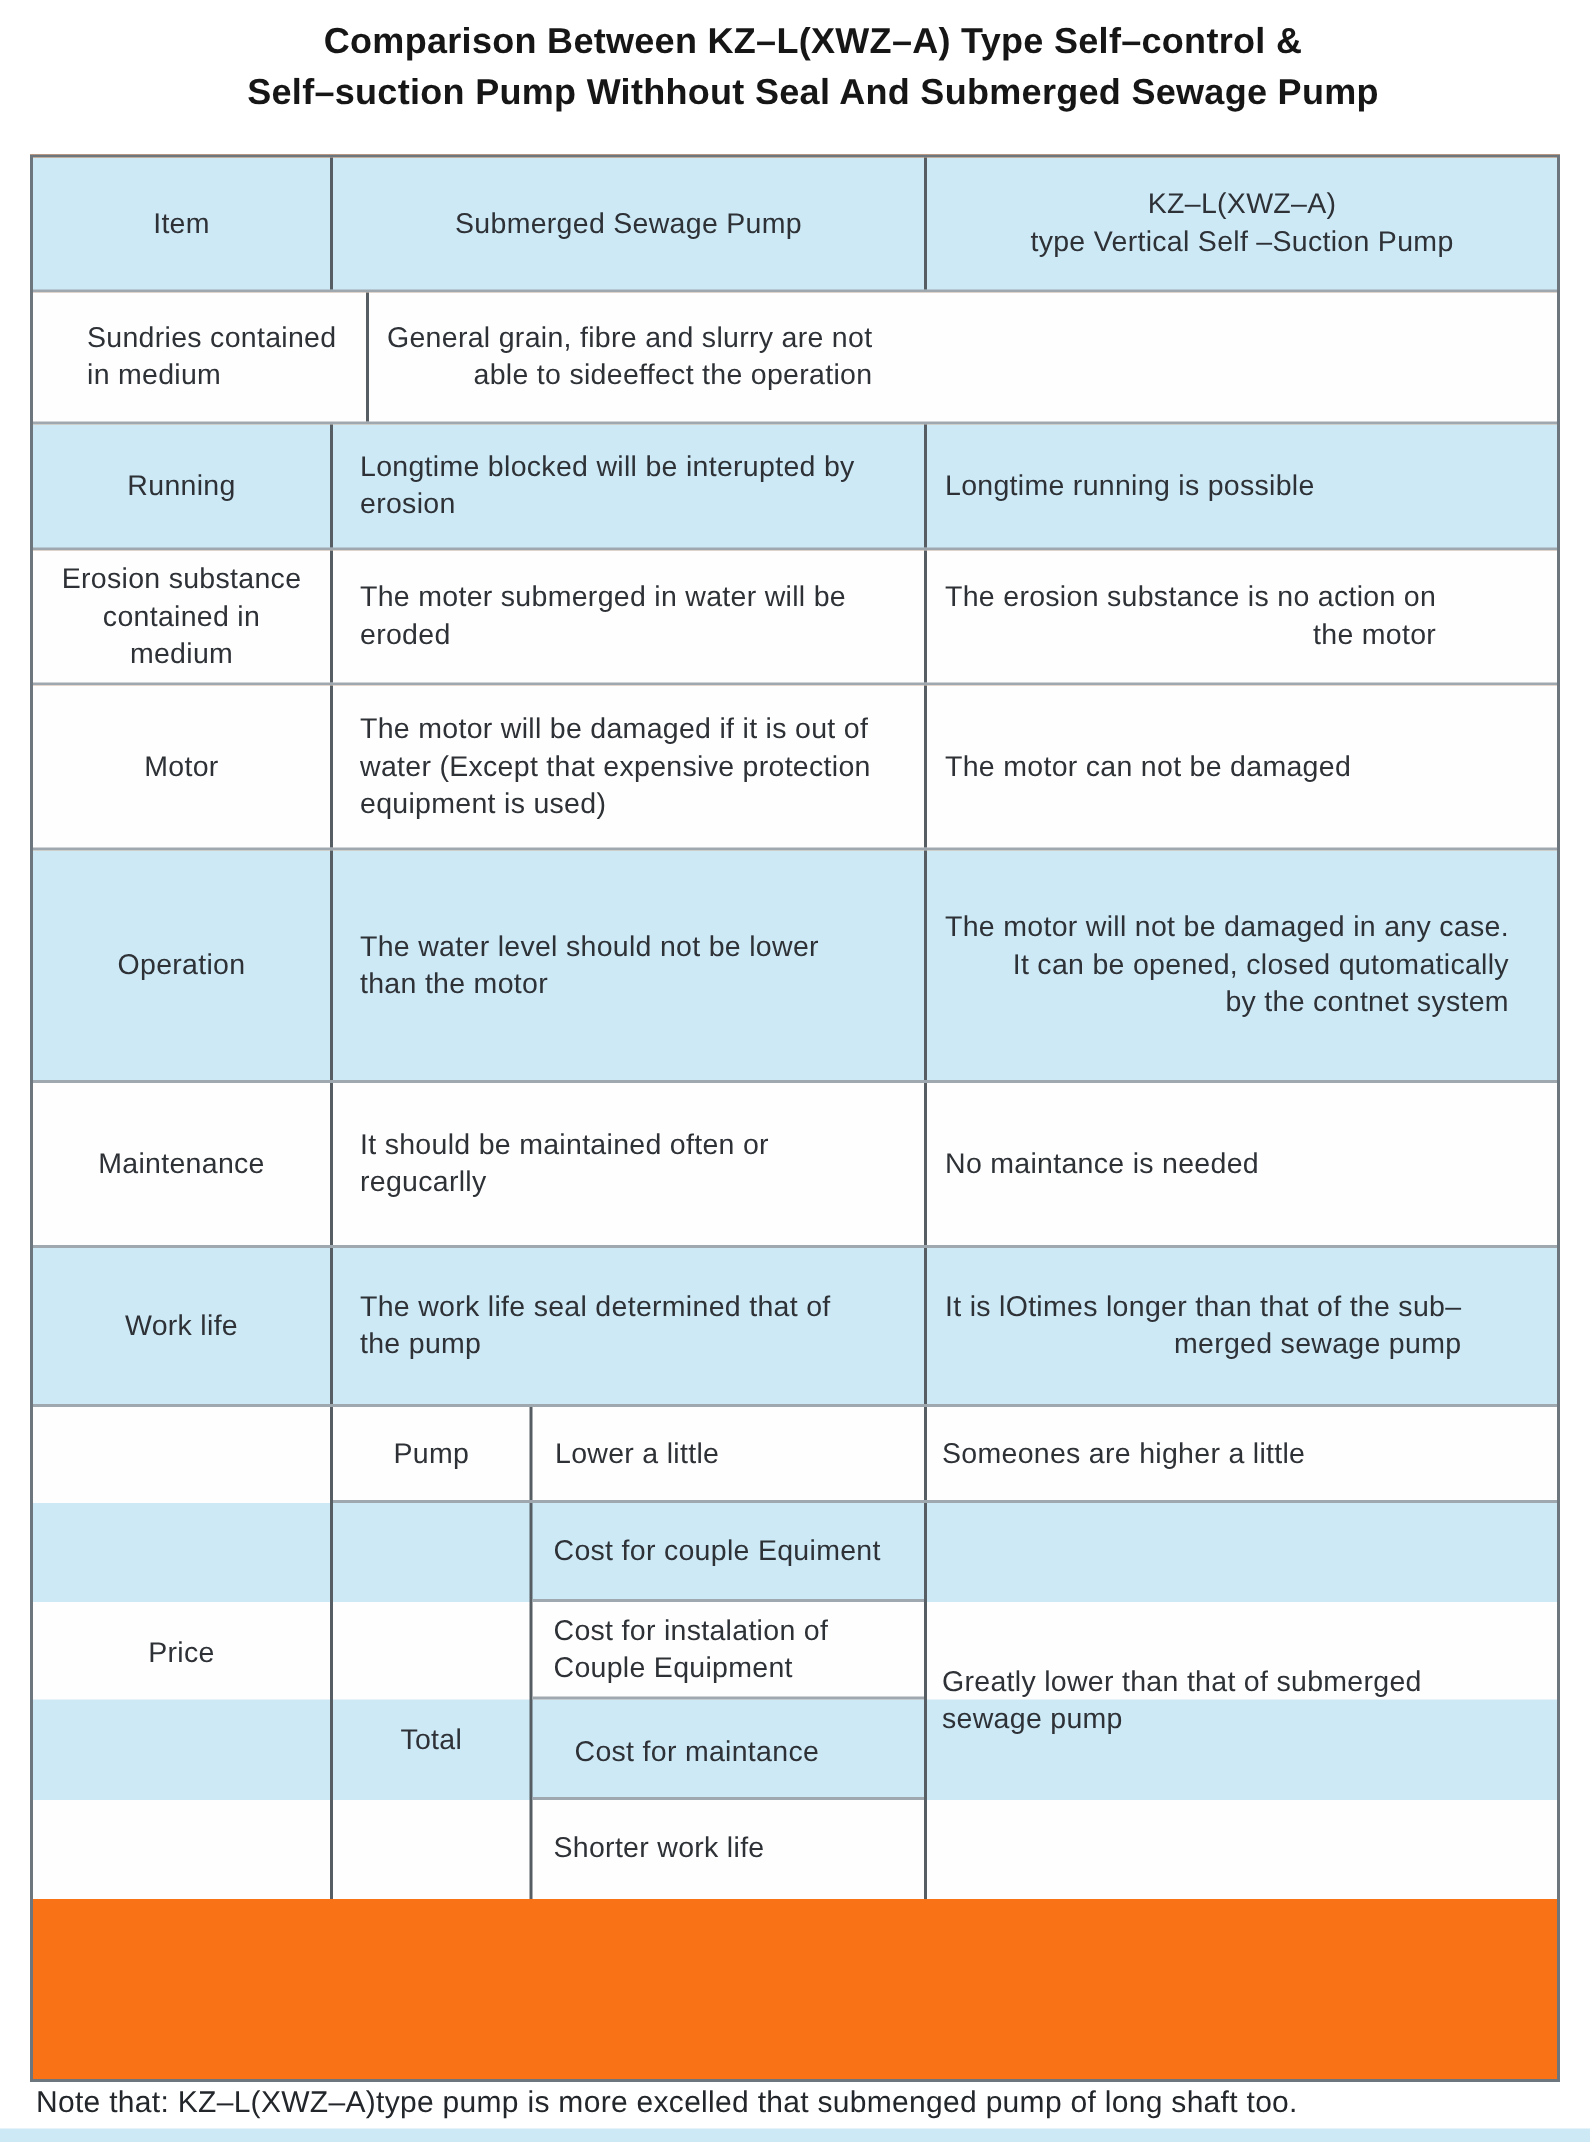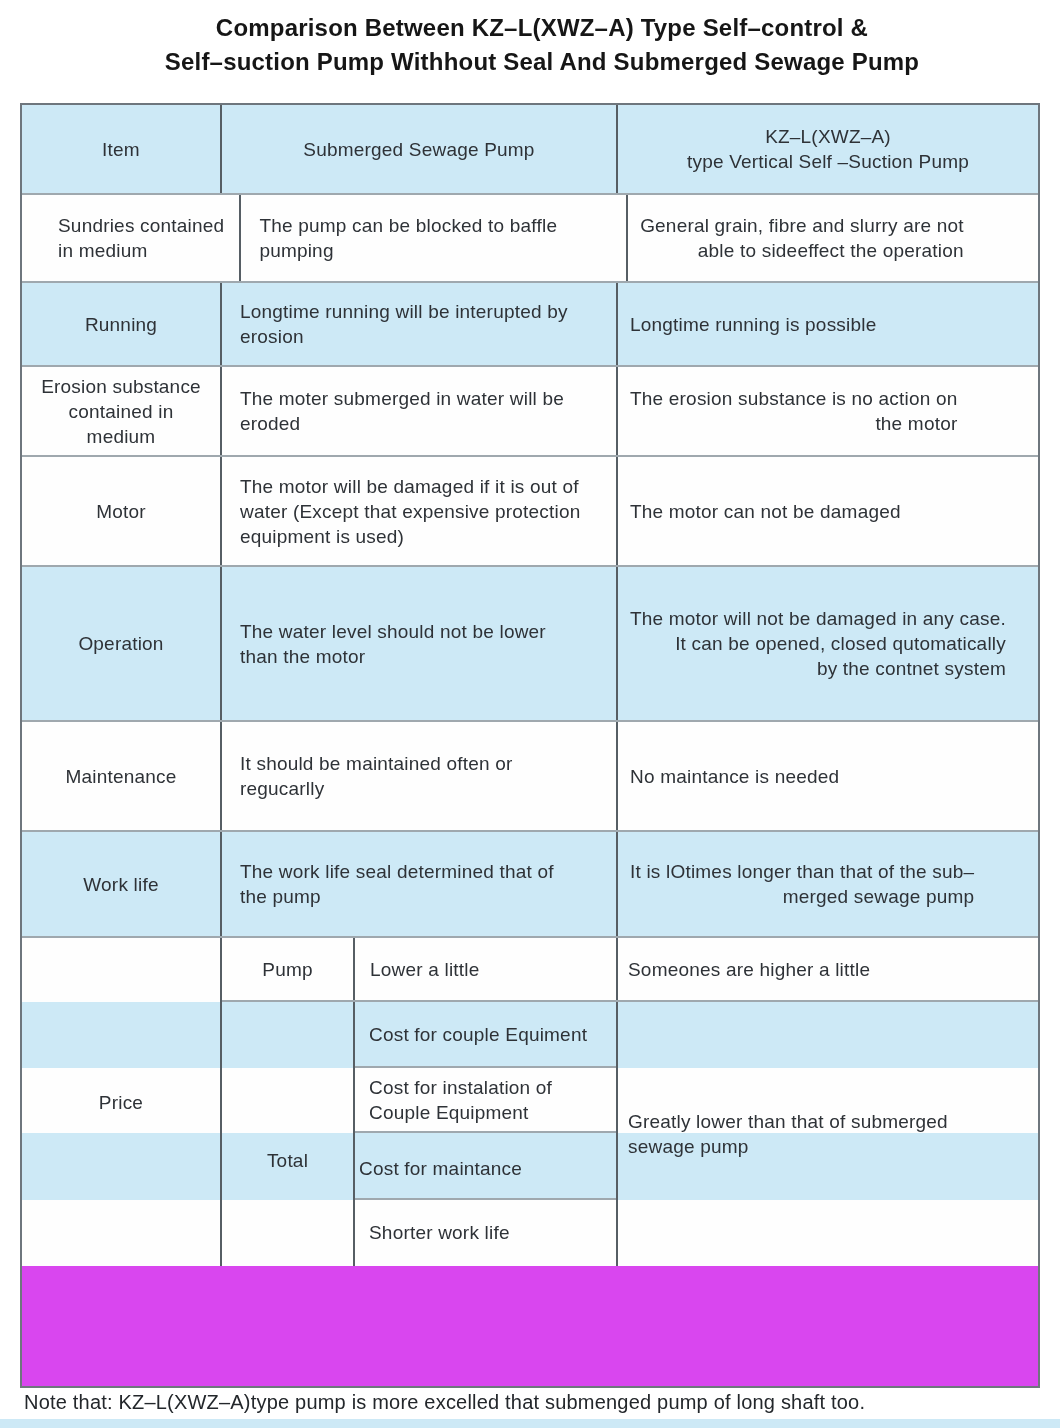--- a/index.html
+++ b/index.html
@@ -14,21 +14,21 @@
     width:1060px;height:1428px;position:relative;background:#ffffff;
     font-family:"Liberation Sans", sans-serif;color:var(--ink);
     overflow:hidden;
   }
   .title{
     position:absolute;top:11px;left:12px;width:100%;text-align:center;
     font-weight:700;font-size:24px;line-height:34px;color:#161616;letter-spacing:0.2px;
   }
   .tbl{
     position:absolute;left:20px;top:103px;width:1020px;height:1285px;
-    border:2px solid var(--outer);box-sizing:border-box;background:#d946ef;
+    border:2px solid var(--outer);box-sizing:border-box;background:#f97316;
   }
   .row{display:flex;box-sizing:border-box;border-bottom:2px solid var(--hline);}
   .blue{background:var(--row-blue);}
   .white{background:#fefefe;}
   .hh{height:90px}.h1{height:88px}.h2{height:84px}.h3{height:90px}.h4{height:120px}
   .h5{height:110px}.h6{height:155px}.h7{height:110px}.h8{height:106px}
   .c{
     box-sizing:border-box;display:flex;align-items:center;white-space:pre-line;
     font-size:19px;line-height:25px;letter-spacing:0.2px;
   }
@@ -56,21 +56,21 @@
     position:absolute;display:flex;align-items:center;box-sizing:border-box;
     font-size:19px;line-height:25px;white-space:pre-line;letter-spacing:0.2px;
   }
   .price-label{left:0;top:0;width:198px;height:328px;justify-content:center;text-align:center;}
   .pump-label{left:200px;top:0;width:131px;height:62px;justify-content:center;}
   .pump-sub{left:333px;top:0;width:236px;height:62px;padding-left:15px;}
   .pump-kzl{left:596px;top:0;width:420px;height:62px;padding-left:10px;}
   .total-label{left:200px;top:64px;width:131px;height:264px;justify-content:center;padding-top:52px;}
   .cost0{left:333px;top:64px;width:261px;height:64px;padding-left:14px;}
   .cost1{left:333px;top:130px;width:261px;height:63px;padding-left:14px;}
-  .cost2{left:333px;top:195px;width:261px;height:71px;padding-left:4px;border-radius:32px;}
+  .cost2{left:333px;top:195px;width:261px;height:71px;padding-left:28px;border-radius:32px;}
   .cost3{left:333px;top:262px;width:261px;height:64px;padding-left:14px;}
   .total-kzl{left:596px;top:64px;width:420px;height:264px;padding-left:10px;padding-right:5px;}
   .note{position:absolute;left:24px;top:1391px;font-size:20px;letter-spacing:0.2px;color:#23272b;}
   .strip{position:absolute;left:0;top:1419px;width:1060px;height:9px;background:var(--row-blue);}
 </style>
 </head>
 <body>
 
 <div class="title">
   <div>Comparison Between KZ–L(XWZ–A) Type Self–control &amp;</div>
@@ -82,29 +82,27 @@
   <div class="row blue hh hdr">
     <div class="c c1">Item</div>
     <div class="c c2">Submerged Sewage Pump</div>
     <div class="c c3">KZ–L(XWZ–A)
 type Vertical Self –Suction Pump</div>
   </div>
 
   <div class="row white h1">
     <div class="c c1 left">Sundries contained
 in medium</div>
-    <div class="c c2">The pump can be blocked to baffle
-pumping</div>
     <div class="c c3">General grain, fibre and slurry are not
 able to sideeffect the operation</div>
   </div>
 
   <div class="row blue h2">
     <div class="c c1">Running</div>
-    <div class="c c2">Longtime running will be interupted by
+    <div class="c c2">Longtime blocked will be interupted by
 erosion</div>
     <div class="c c3">Longtime running is possible</div>
   </div>
 
   <div class="row white h3">
     <div class="c c1">Erosion substance
 contained in
 medium</div>
     <div class="c c2">The moter submerged in water will be
 eroded</div>

